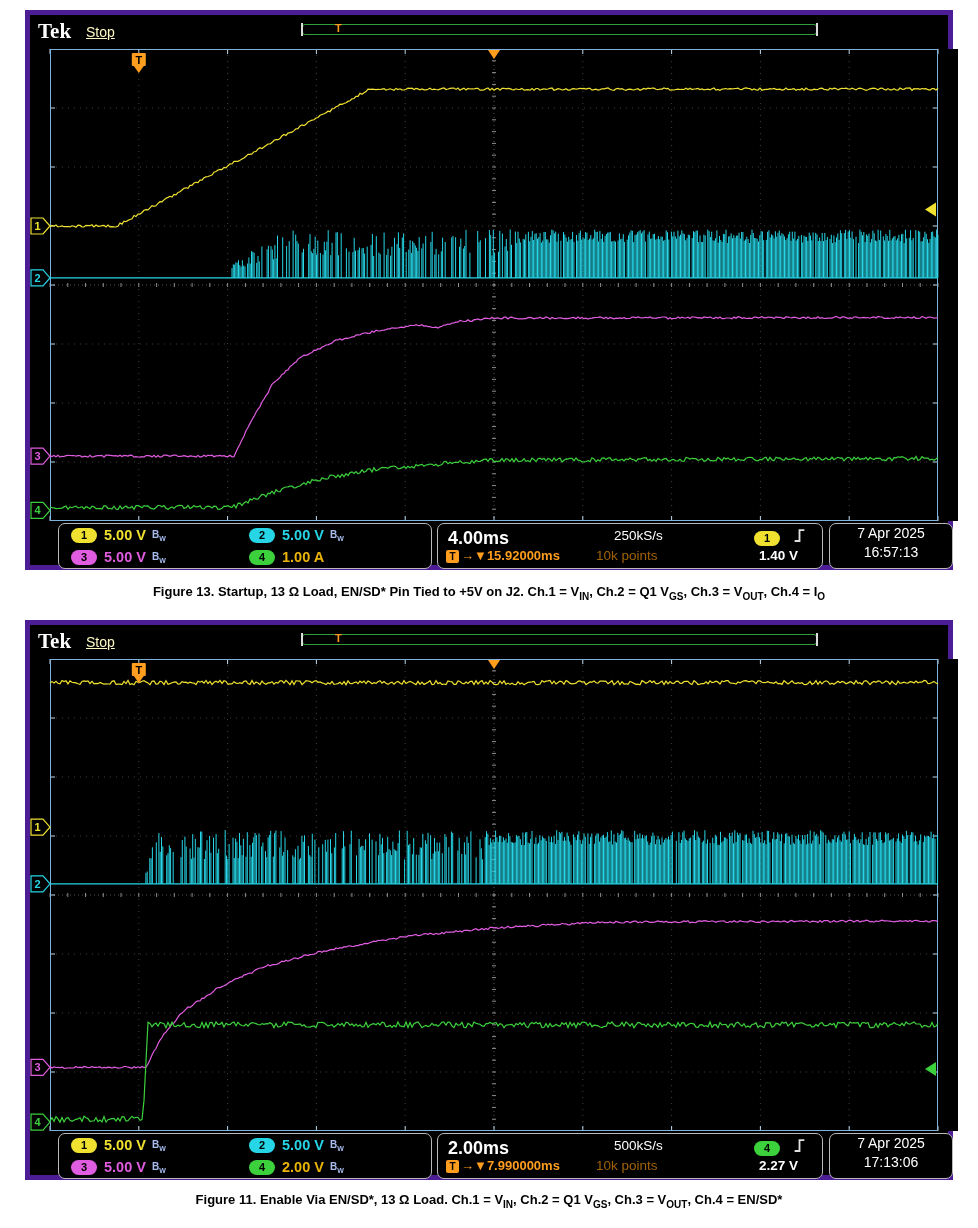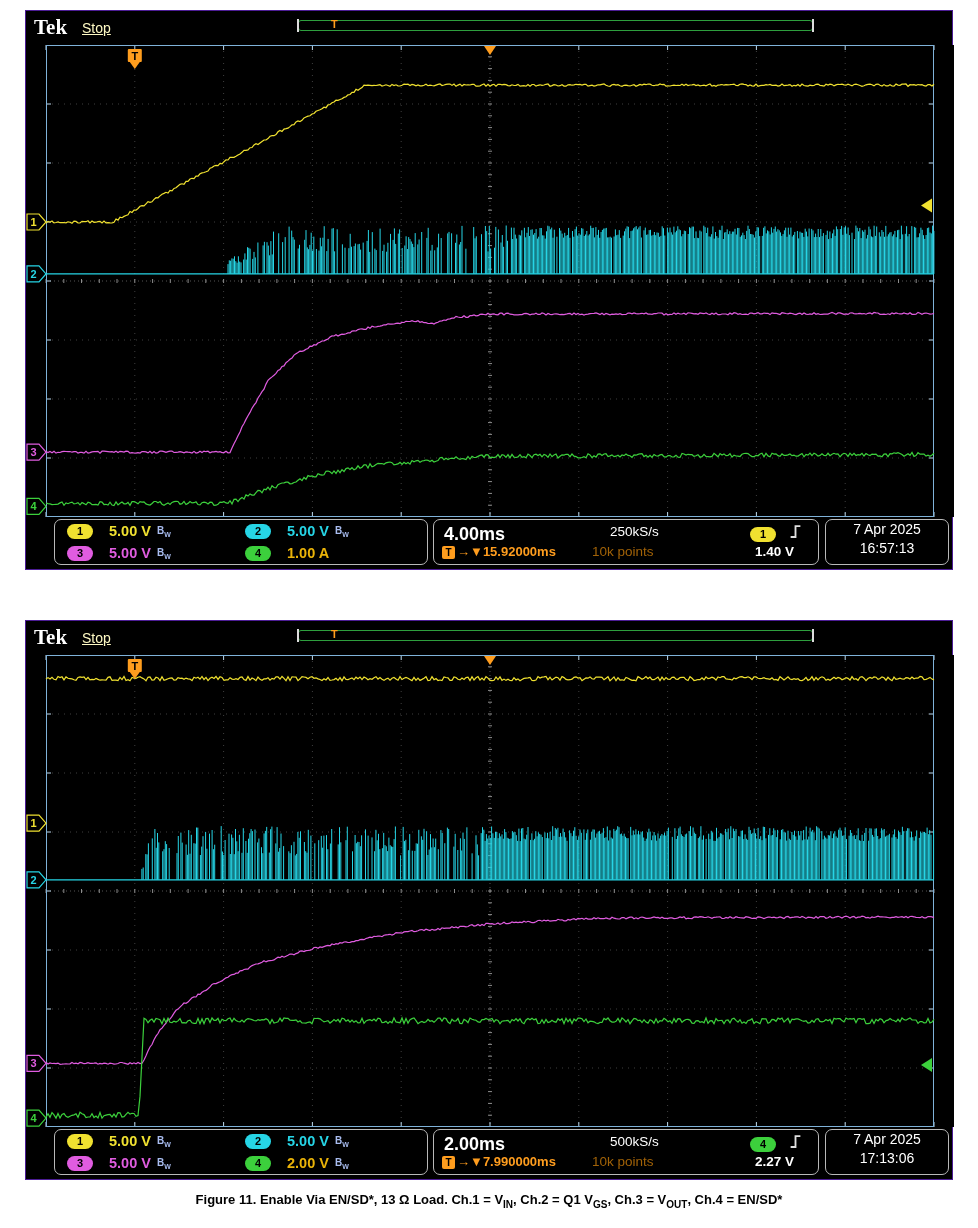--- a/index.html
+++ b/index.html
@@ -1,36 +1,36 @@
 <!DOCTYPE html>
 <html><head>
 <meta charset="utf-8">
 <style>
   html,body{margin:0;padding:0;background:#fff;}
   .page{position:relative;width:978px;height:1228px;background:#fff;font-family:"Liberation Sans",sans-serif;overflow:hidden;}
-  .scope{position:absolute;left:25px;width:928px;height:560px;background:#000;border:1px solid #4c1d95;box-sizing:border-box;}
+  .scope{position:absolute;left:25px;width:928px;height:560px;background:#000;border:5px solid #4c1d95;box-sizing:border-box;}
   .scope-header{position:absolute;top:0;left:0;width:100%;height:34px;background:#000;}
   .tek{position:absolute;left:8px;top:4px;font-family:"Liberation Serif",serif;font-weight:bold;font-size:21px;color:#fff;}
   .state{position:absolute;left:56px;top:9px;font-size:14px;color:#fef9c3;text-decoration:underline;}
   .acq-bar{position:absolute;left:272px;top:9px;width:515px;height:11px;border:1px solid #2e9e3e;border-radius:3px;box-sizing:border-box;}
   .acq-bar::before{content:"";position:absolute;left:-2px;top:-2px;width:2px;height:13px;background:#ddd;}
   .acq-bar::after{content:"";position:absolute;right:-2px;top:-2px;width:2px;height:13px;background:#ddd;}
   .acq-t{position:absolute;left:32px;top:-3px;color:#ff9d1e;font-size:11px;font-weight:bold;line-height:13px;}
   svg.wave{position:absolute;left:0;top:34px;display:block;}
   .readout{position:absolute;left:0;top:506px;width:100%;height:54px;}
   .ro-box{position:absolute;top:2px;height:46px;border:1px solid #b9b9b9;border-radius:7px;background:#000;box-sizing:border-box;}
   .box-ch{left:28px;width:374px;}
   .box-time{left:407px;width:386px;}
   .box-date{left:799px;width:124px;text-align:center;color:#fff;font-size:14px;line-height:19px;}
   .ch-row{display:flex;align-items:center;height:22px;padding-left:12px;}
   .ch-entry{display:inline-flex;align-items:center;width:178px;}
   .pill{display:inline-block;width:26px;height:15px;border-radius:8px;color:#000;font-size:11px;font-weight:bold;text-align:center;line-height:15px;}
   .c1{background:#f0e130;}.c2{background:#26d5e6;}.c3{background:#e05ce0;}.c4{background:#3cd03c;}
   .t1{color:#f0e130;}.t2{color:#26d5e6;}.t3{color:#e05ce0;}.t4{color:#eab308;}
-  .scale{font-size:14.5px;font-weight:bold;margin-left:16px;}
+  .scale{font-size:14.5px;font-weight:bold;margin-left:7px;}
   .bw{color:#a9bdf0;font-size:10px;font-weight:bold;margin-left:6px;}
   .bwsub{font-size:7px;vertical-align:sub;}
   .tb{position:absolute;left:10px;top:4px;color:#fff;font-size:18px;font-weight:bold;}
   .sr{position:absolute;left:158px;top:4px;color:#fff;font-size:13.5px;margin-left:18px;}
   .tsrc{position:absolute;right:42px;top:4px;}
   .slope{position:absolute;right:16px;top:3px;width:13px;height:16px;}
   .delay{position:absolute;left:8px;bottom:5px;color:#ff9d1e;font-size:13px;font-weight:bold;}
   .tbox{display:inline-block;background:#ff9d1e;color:#000;width:13px;height:13px;line-height:13px;text-align:center;font-size:10px;border-radius:2px;margin-right:2px;font-weight:bold;}
   .pts{position:absolute;left:158px;bottom:5px;color:#a16207;font-size:13.5px;}
   .lvl{position:absolute;right:24px;bottom:5px;color:#fff;font-size:13.5px;font-weight:bold;}
@@ -125,20 +125,23 @@
         <span class="pts">10k points</span>
         <span class="lvl">1.40 V</span>
       </div>
       <div class="ro-box box-date">
         <div>7 Apr 2025</div>
         <div>16:57:13</div>
       </div>
     </div>
   </div>
 
+  <div class="caption" style="top:584px;">
+    <span>Figure 13. Startup, 13 Ω Load, EN/SD* Pin Tied to +5V on J2. Ch.1 = V</span><sub>IN</sub><span>, Ch.2 = Q1 V</span><sub>GS</sub><span>, Ch.3 = V</span><sub>OUT</sub><span>, Ch.4 = I</span><sub>O</sub>
+  </div>
 
   <div class="scope" style="top:620px;">
     <div class="scope-header">
       <span class="tek">Tek</span>
       <span class="state">Stop</span>
       <div class="acq-bar">
         <span class="acq-t">T</span>
       </div>
     </div>
     <svg class="wave" width="928" height="472">

